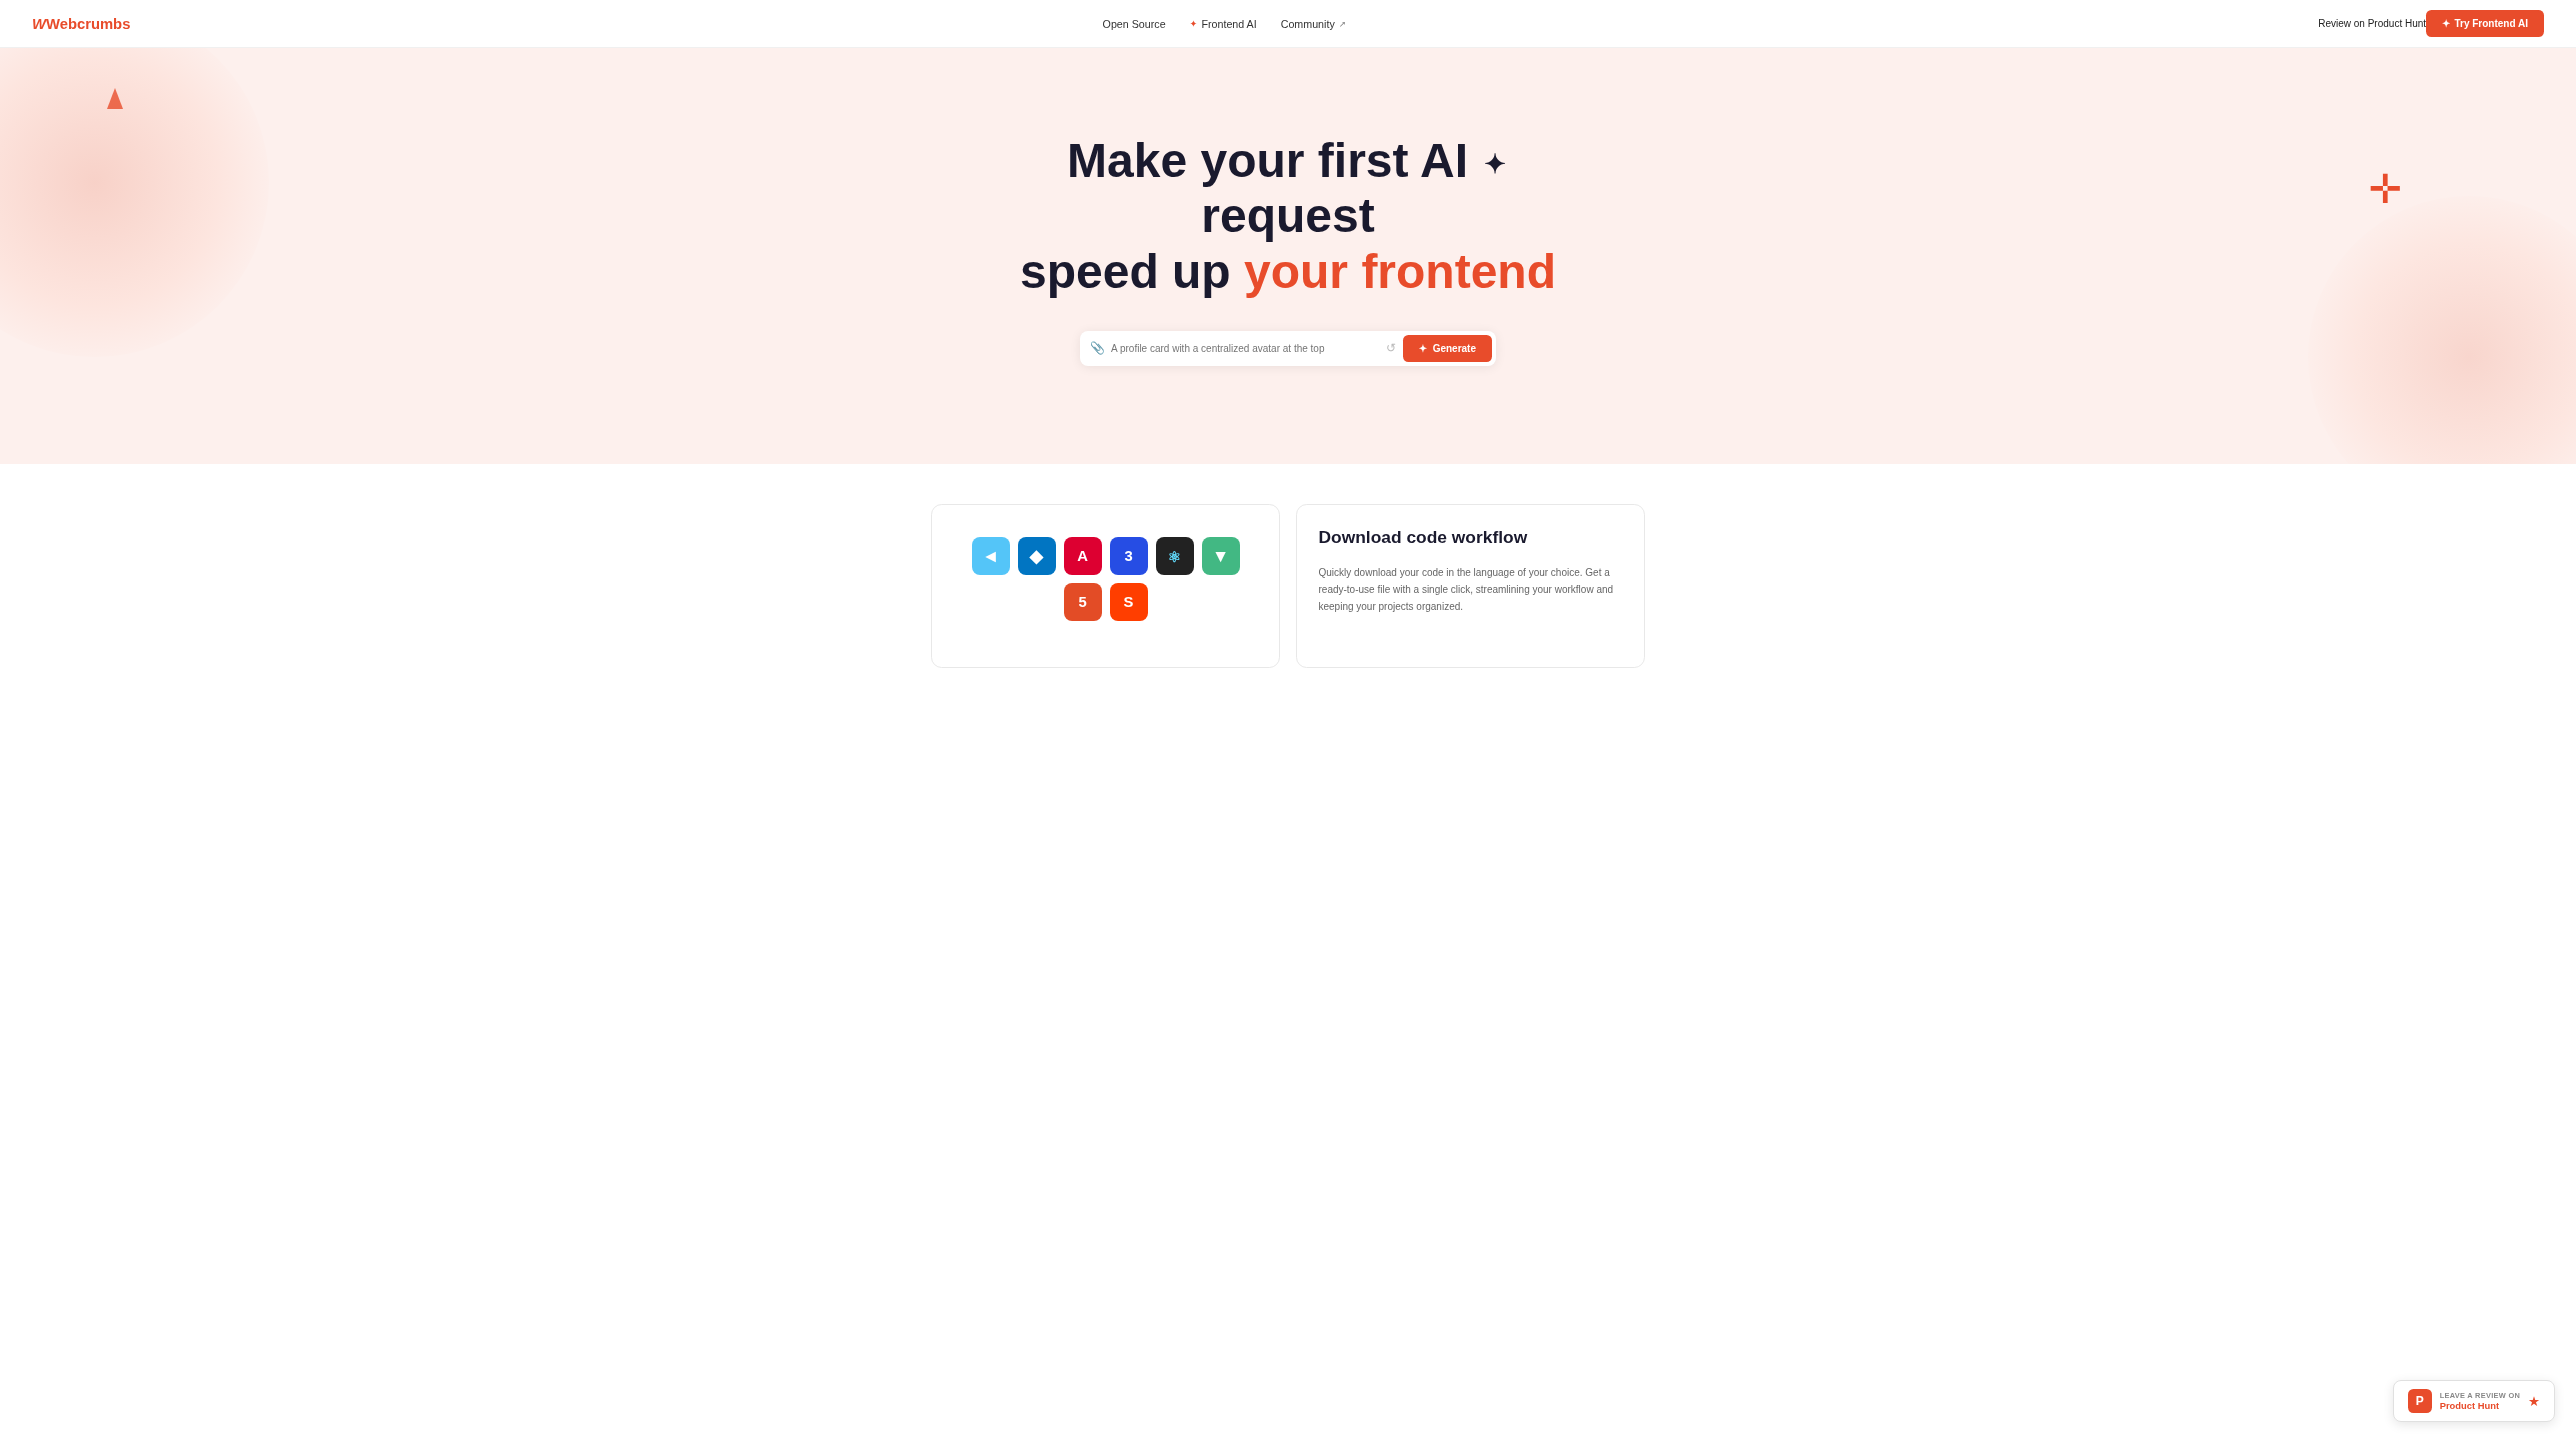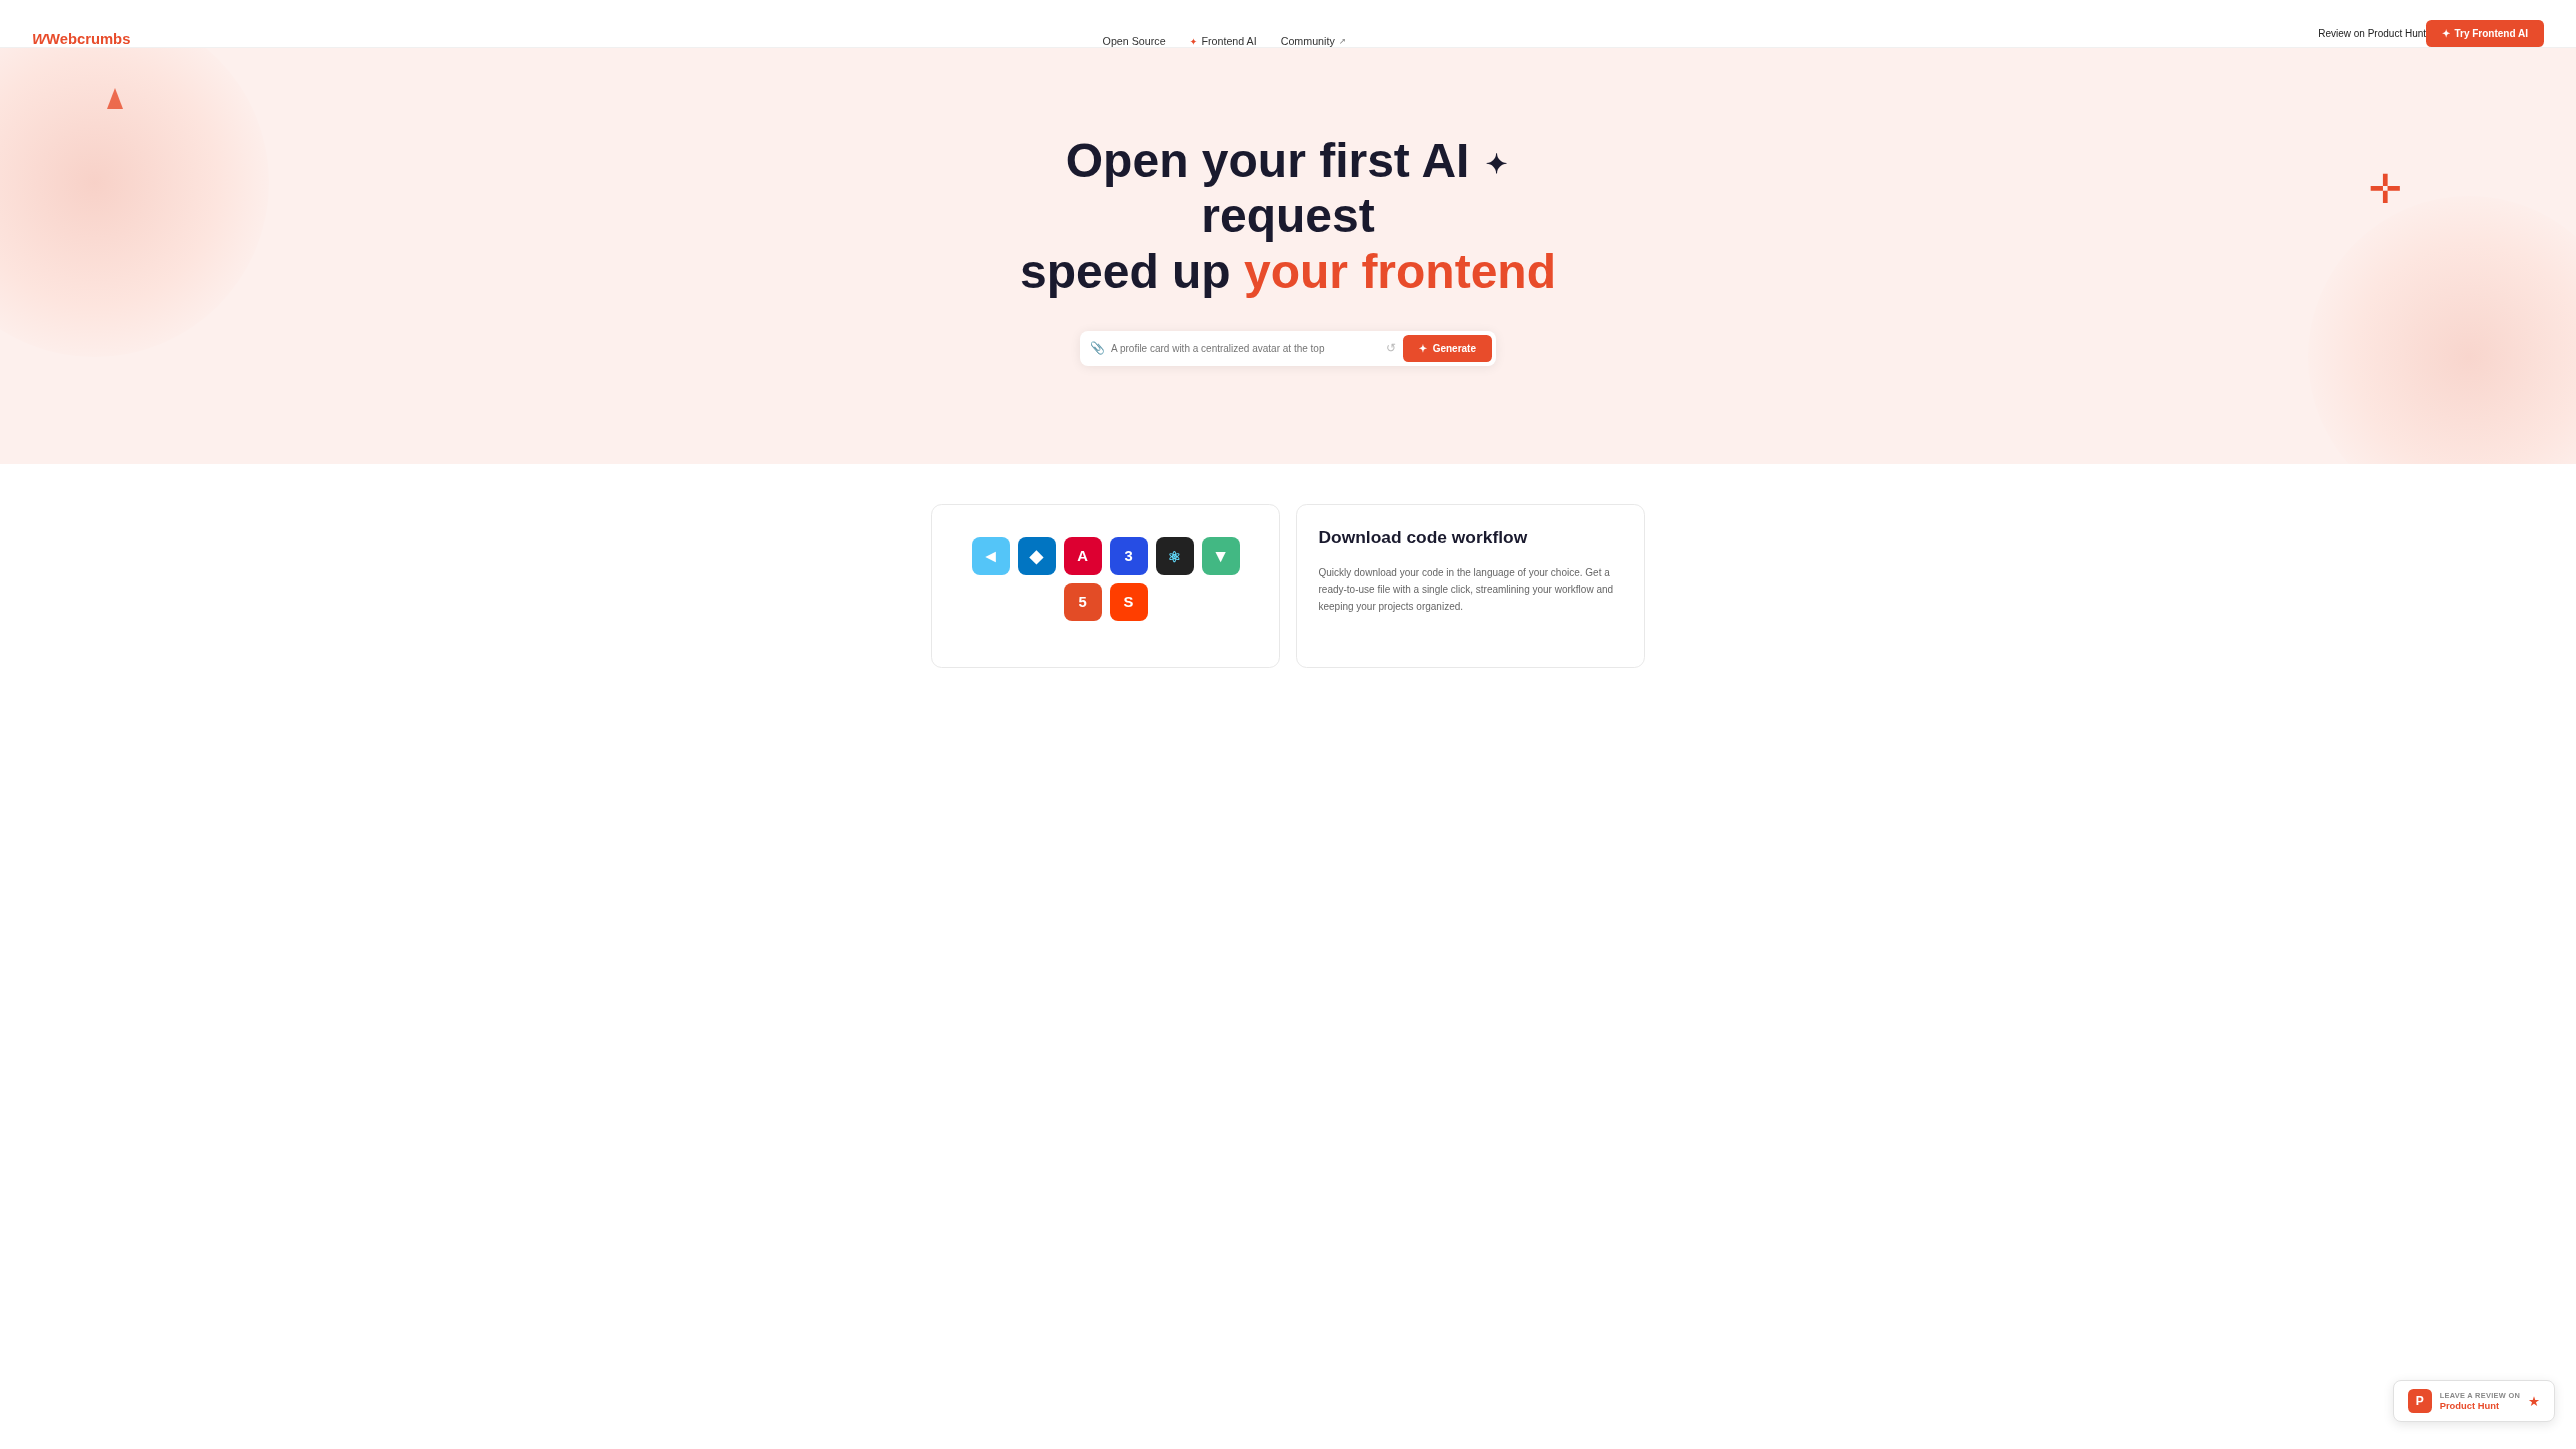--- a/index.html
+++ b/index.html
@@ -1,21 +1,21 @@
 <!DOCTYPE html>
 <html style="font-size:10.7px"><head>
   <meta charset="utf-8">
   <style>
     * { margin: 0; padding: 0; box-sizing: border-box; }
     body { font-family: -apple-system, BlinkMacSystemFont, 'Segoe UI', sans-serif; background: #fff; overflow-x: hidden; }
 
     
     nav {
-      display: flex; align-items: flex-end; justify-content: space-between;
-      padding: 0 32px; height: 48px; background: #fff;
+      display: flex; align-items: center; justify-content: space-between;
+      padding: 12px 32px; height: 48px; background: #fff;
       border-bottom: 0.7px solid #f0f0f0; position: relative; z-index: 10;
     }
     .nav-logo { display: flex; align-items: center; gap: 4px; text-decoration: none; }
     .logo-text { font-size: 14.8px; font-weight: 700; color: #e84c2b; }
     .logo-w { font-style: italic; }
     .nav-links { display: flex; align-items: center; gap: 24px; }
     .nav-link { font-size: 10.7px; color: #333; text-decoration: none; display: flex; align-items: center; gap: 4px; }
     .nav-right { display: flex; align-items: center; }
     .review-link { font-size: 10px; color: #222; text-decoration: none; font-weight: 500; }
     .try-btn {
@@ -169,21 +169,21 @@
   </div>
 </nav>
 
 <section class="hero">
   <div class="hero-blob-left"></div>
   <div class="hero-blob-right"></div>
   <div class="hero-arrow-left"></div>
   <div class="hero-star">✛</div>
 
   <h1 class="hero-title">
-    <span>Open your first AI</span>
+    <span>Make your first AI</span>
     <span style="font-size:0.55em; vertical-align:middle; margin:0 2.7px;">✦</span>
     <span> request</span>
     <br>
     <span>speed up </span><span class="highlight">your frontend</span>
   </h1>
 
 
   <div class="hero-input-row">
     <span class="hero-input-icon">📎</span>
     <input class="hero-input" type="text" placeholder="A profile card with a centralized avatar at the top" style="">

